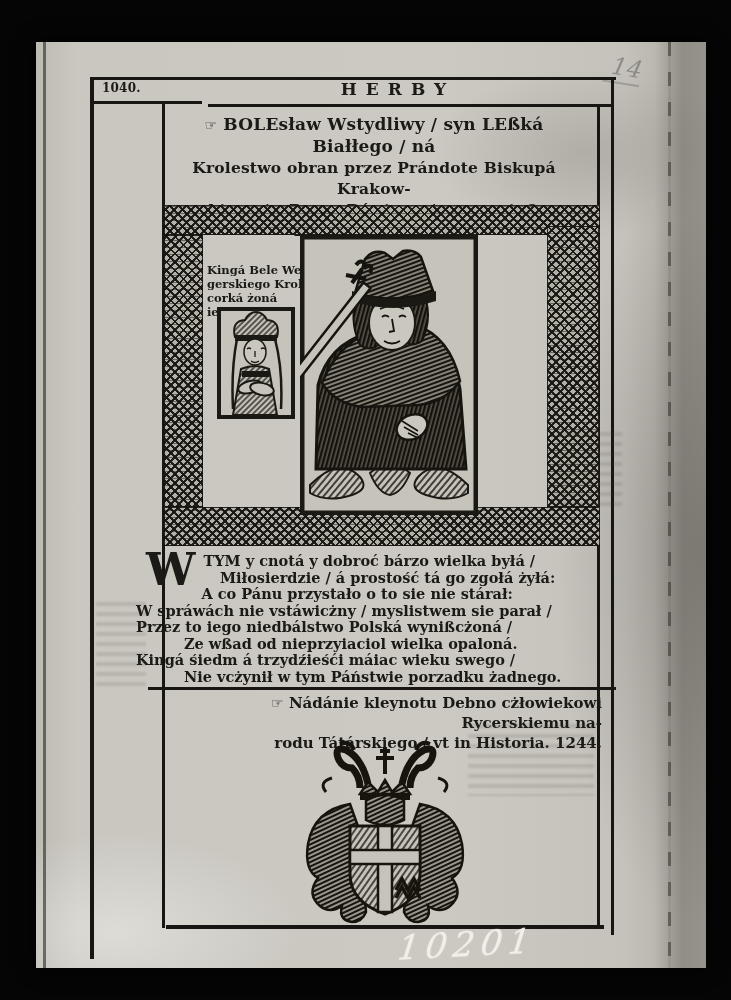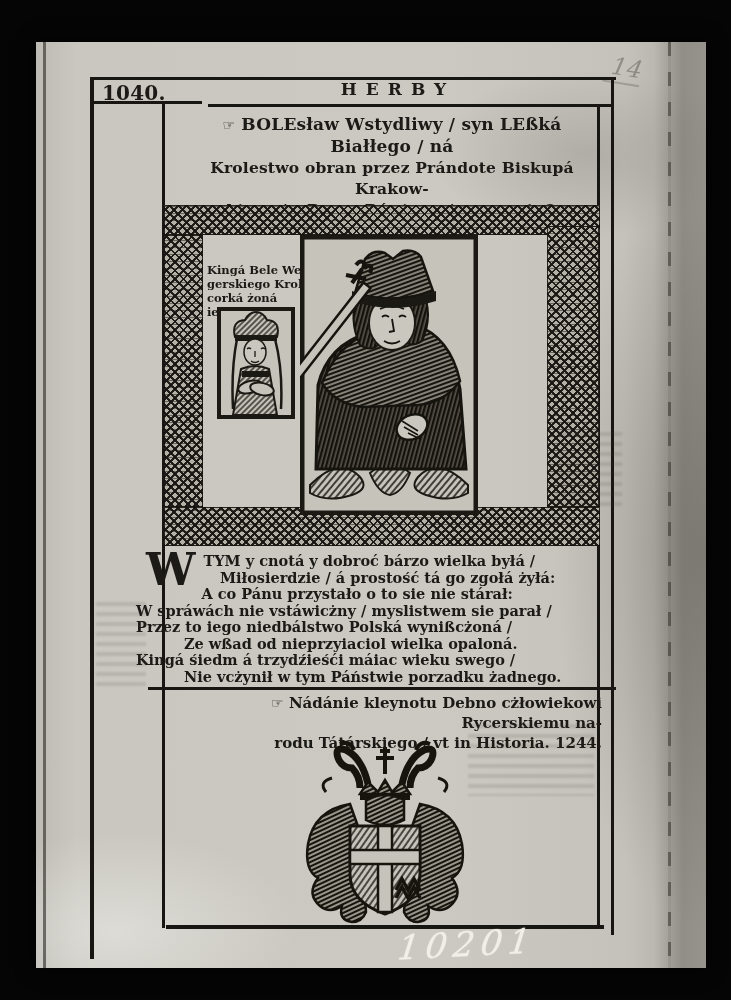--- a/index.html
+++ b/index.html
@@ -24,26 +24,26 @@
   .page-edge-line{position:absolute;left:7px;top:0;width:3px;height:926px;
     background:rgba(25,24,20,.55);filter:blur(.6px);}
   .crease{position:absolute;left:618px;top:0;width:52px;height:926px;
     background:linear-gradient(90deg, transparent, rgba(60,58,52,.28) 55%, rgba(40,38,34,.15));}
   .crease-line{position:absolute;left:632px;top:0;width:3px;height:926px;
     background:repeating-linear-gradient(180deg, rgba(45,42,36,.55) 0 14px, rgba(45,42,36,.08) 14px 30px);
     filter:blur(.7px);}
   
   .rule{position:absolute;background:#171612;}
   
-  .pagenum{position:absolute;left:66px;top:39px;font-size:20px;font-weight:bold;letter-spacing:2px;}
+  .pagenum{position:absolute;left:66px;top:39px;font-size:12px;font-weight:bold;letter-spacing:2px;}
   .runhead{position:absolute;left:54px;top:37px;width:616px;text-align:center;
     font-size:17px;font-weight:bold;letter-spacing:9px;}
   
   .bl{font-weight:bold;letter-spacing:.2px;}
-  .title-block{position:absolute;left:144px;top:72px;width:424px;text-align:center;
+  .title-block{position:absolute;left:126px;top:72px;width:424px;text-align:center;
     font-size:15.5px;line-height:21px;}
   .title-block .l0{font-size:17px;}
   .manicule{font-family:"DejaVu Sans",sans-serif;font-size:14px;}
   
   .orn{position:absolute;background-color:#b3b0a6;
     background-image:
       repeating-linear-gradient(45deg, rgba(24,22,18,.95) 0 2px, transparent 2px 6px),
       repeating-linear-gradient(-45deg, rgba(24,22,18,.95) 0 2px, transparent 2px 6px),
       repeating-linear-gradient(0deg, rgba(24,22,18,.5) 0 1px, transparent 1px 7px);
     box-shadow:inset 0 0 0 1px rgba(20,18,14,.85);}

